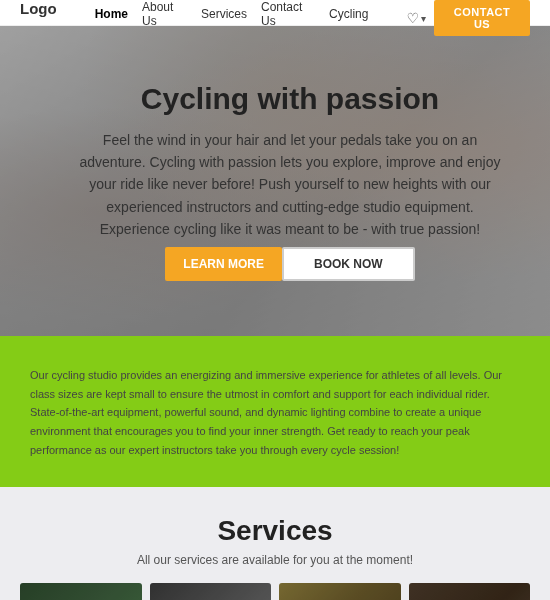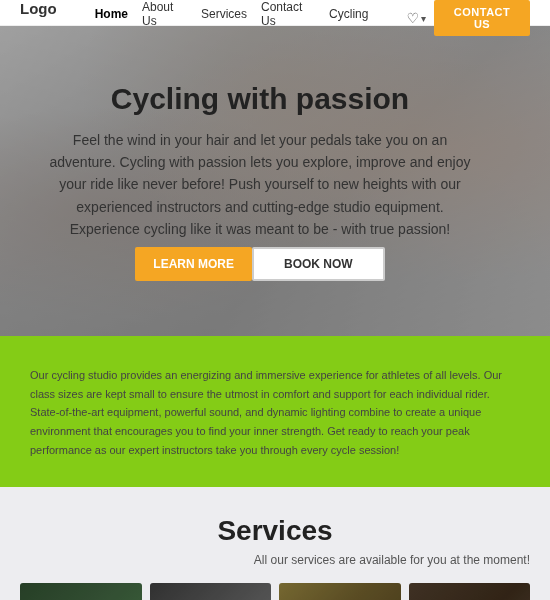--- a/index.html
+++ b/index.html
@@ -65,21 +65,21 @@
 
     
     .hero {
       position: relative;
       width: 100%;
       height: 310px;
       background: #888;
       overflow: hidden;
       display: flex;
       align-items: center;
-      justify-content: flex-start;
+      justify-content: flex-end;
     }
     .hero-bg {
       position: absolute;
       top: 0; left: 0; right: 0; bottom: 0;
       background: linear-gradient(135deg, #a0a0a0 0%, #7a7a7a 30%, #6a6a6a 60%, #9a9a9a 100%);
       
     }
     
     .hero-img-sim {
       position: absolute;
@@ -163,21 +163,21 @@
     .services-title {
       font-size: 28px;
       font-weight: bold;
       color: #222;
       text-align: center;
       margin-bottom: 6px;
     }
     .services-subtitle {
       font-size: 12px;
       color: #555;
-      text-align: right;
+      text-align: center;
       margin-bottom: 16px;
     }
     .services-grid {
       display: flex;
       gap: 8px;
       overflow: hidden;
     }
     .service-card {
       flex: 1;
       height: 100px;

